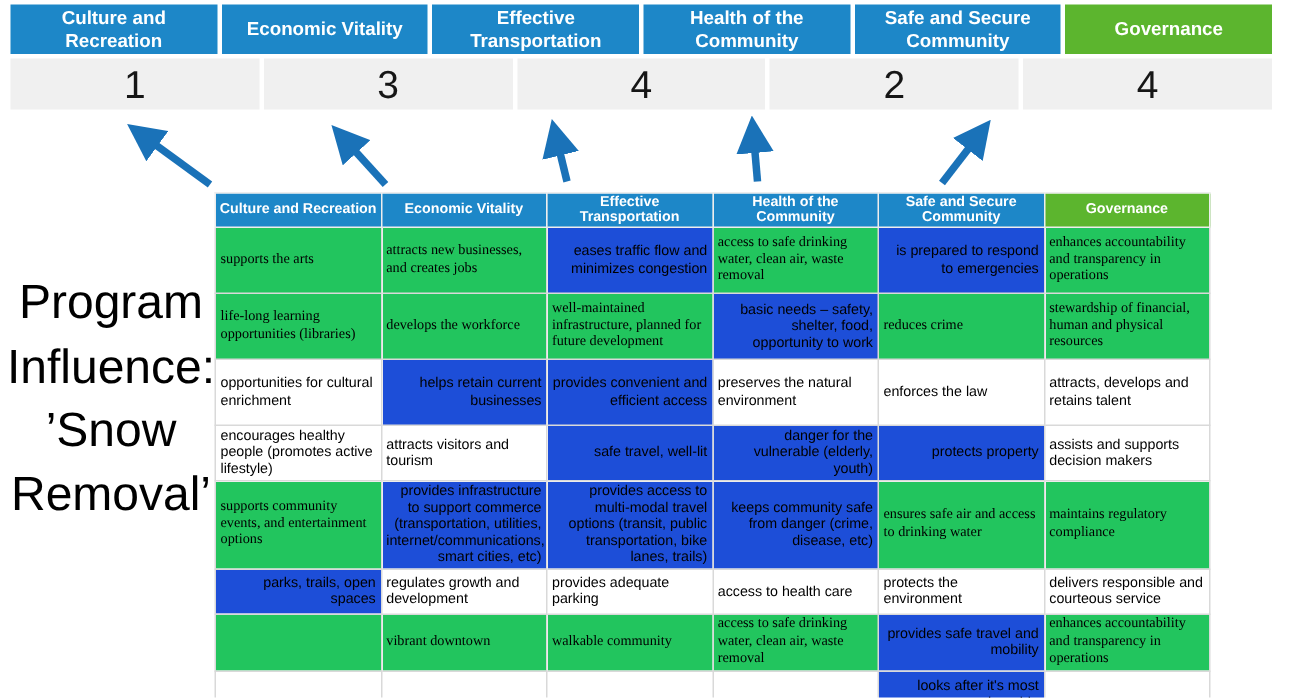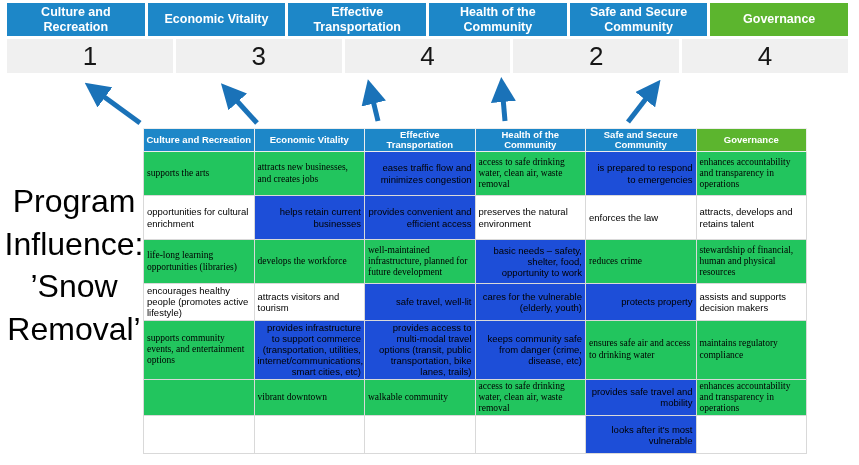--- a/index.html
+++ b/index.html
@@ -105,50 +105,58 @@
   <tbody>
       <tr>
         <td class="gray">supports the arts</td>
         <td class="gray">attracts new businesses, and creates jobs</td>
         <td class="yellow">eases traffic flow and minimizes congestion</td>
         <td class="gray">access to safe drinking water, clean air, waste removal</td>
         <td class="yellow">is prepared to respond to emergencies</td>
         <td class="gray">enhances accountability and transparency in operations</td>
       </tr>
       <tr>
+        <td class="gray">life-long learning opportunities (libraries)</td>
+        <td class="gray">develops the workforce</td>
+        <td class="gray">well-maintained infrastructure, planned for future development</td>
+        <td class="yellow">basic needs – safety, shelter, food, opportunity to work</td>
+        <td class="gray">reduces crime</td>
+        <td class="gray">stewardship of financial, human and physical resources</td>
+      </tr>
+      <tr>
         <td class="white">opportunities for cultural enrichment</td>
         <td class="yellow">helps retain current businesses</td>
         <td class="yellow">provides convenient and efficient access</td>
         <td class="white">preserves the natural environment</td>
         <td class="white">enforces the law</td>
         <td class="white">attracts, develops and retains talent</td>
       </tr>
       <tr>
-        <td class="gray">life-long learning opportunities (libraries)</td>
-        <td class="gray">develops the workforce</td>
-        <td class="gray">well-maintained infrastructure, planned for future development</td>
-        <td class="yellow">basic needs – safety, shelter, food, opportunity to work</td>
-        <td class="gray">reduces crime</td>
-        <td class="gray">stewardship of financial, human and physical resources</td>
-      </tr>
-      <tr>
         <td class="white">encourages healthy people (promotes active lifestyle)</td>
         <td class="white">attracts visitors and tourism</td>
         <td class="yellow">safe travel, well-lit</td>
-        <td class="yellow">cares for the vulnerable (elderly, youth)</td>
+        <td class="yellow">danger for the vulnerable (elderly, youth)</td>
         <td class="yellow">protects property</td>
         <td class="white">assists and supports decision makers</td>
       </tr>
       <tr>
         <td class="gray">supports community events, and entertainment options</td>
         <td class="yellow">provides infrastructure to support commerce (transportation, utilities, internet/communications, smart cities, etc)</td>
         <td class="yellow">provides access to multi-modal travel options (transit, public transportation, bike lanes, trails)</td>
         <td class="yellow">keeps community safe from danger (crime, disease, etc)</td>
         <td class="gray">ensures safe air and access to drinking water</td>
         <td class="gray">maintains regulatory compliance</td>
+      </tr>
+      <tr>
+        <td class="yellow">parks, trails, open spaces</td>
+        <td class="white">regulates growth and development</td>
+        <td class="white">provides adequate parking</td>
+        <td class="white">access to health care</td>
+        <td class="white">protects the environment</td>
+        <td class="white">delivers responsible and courteous service</td>
       </tr>
       <tr>
         <td class="gray"></td>
         <td class="gray">vibrant downtown</td>
         <td class="gray">walkable community</td>
         <td class="gray">access to safe drinking water, clean air, waste removal</td>
         <td class="yellow">provides safe travel and mobility</td>
         <td class="gray">enhances accountability and transparency in operations</td>
       </tr>
       <tr>

